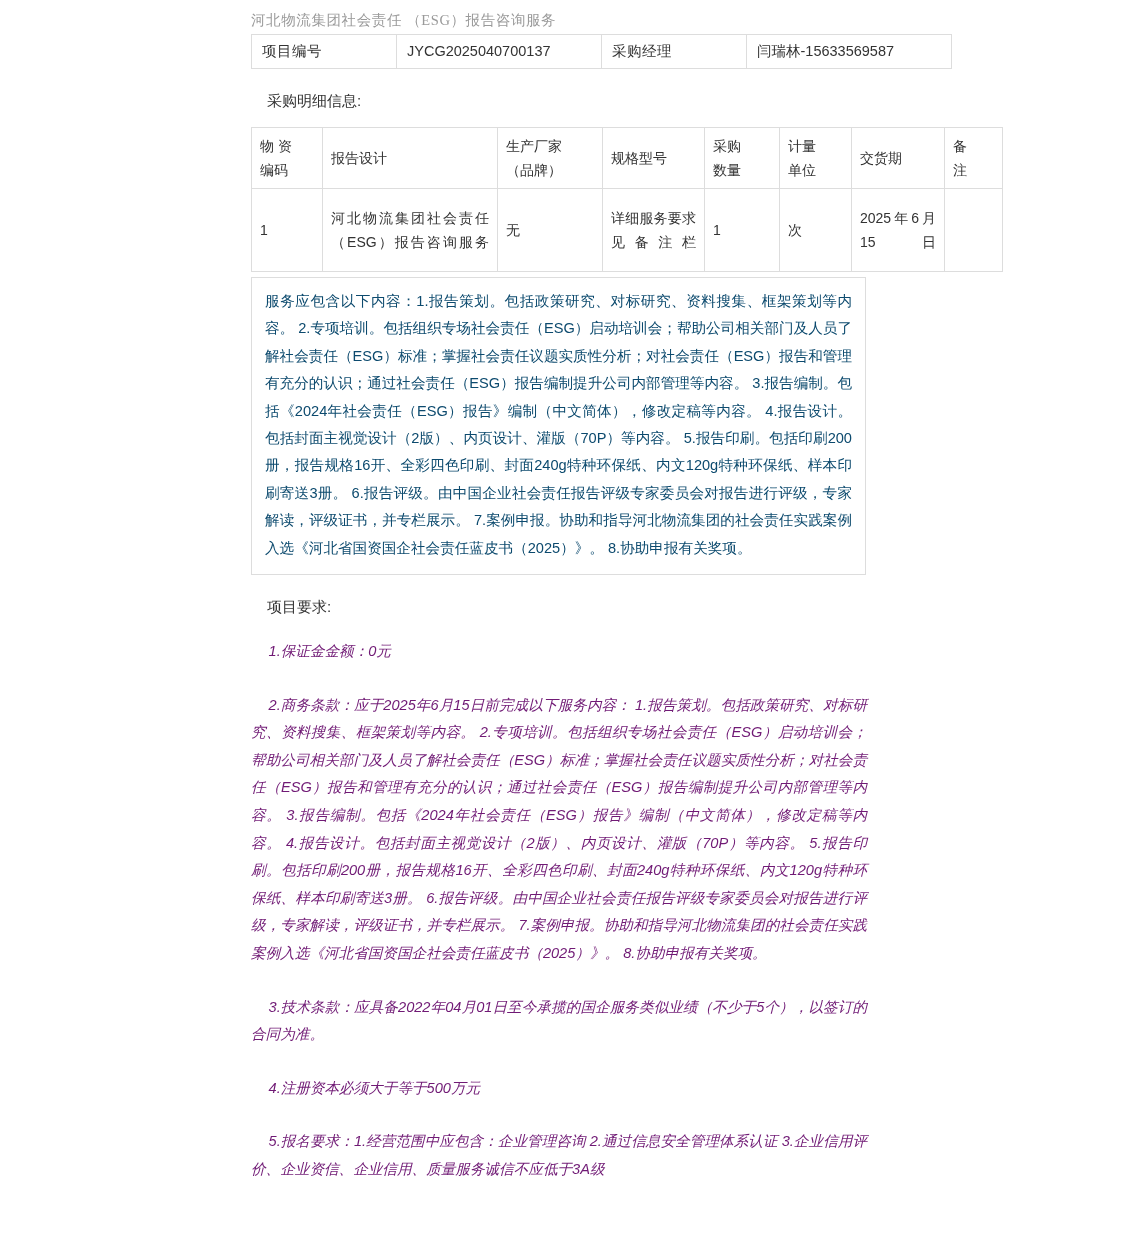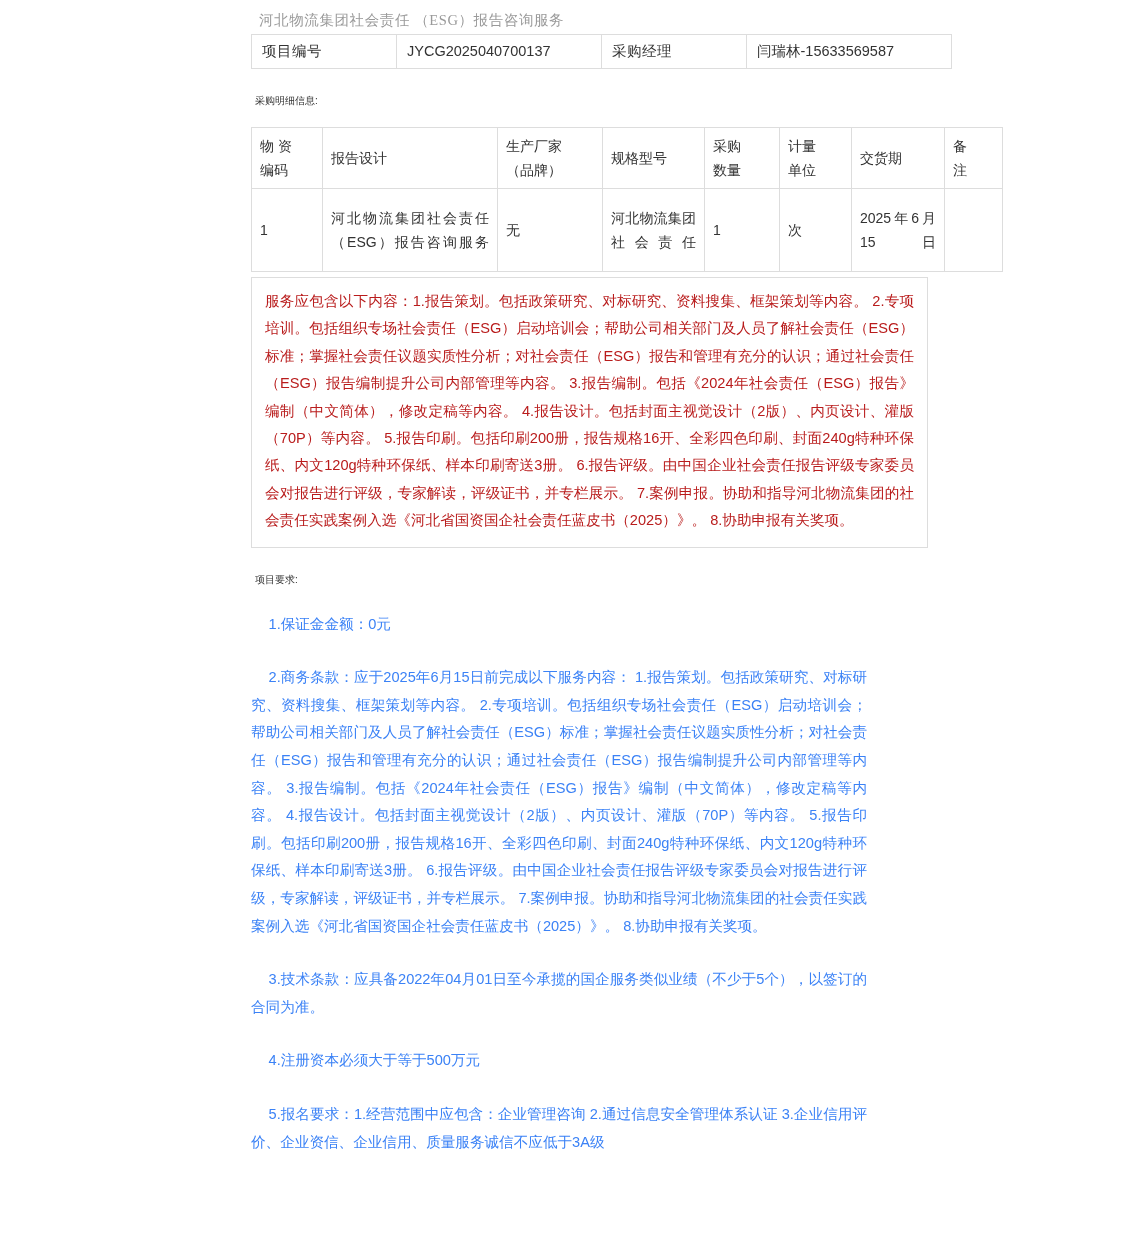--- a/index.html
+++ b/index.html
@@ -31,21 +31,21 @@
   }
 
   
   .doc-title {
     font-family: "Liberation Serif", "DejaVu Serif", serif;
     font-size: 14.5px;
     line-height: 20px;
     color: #9a9a9a;
     letter-spacing: 0.6px;
     white-space: nowrap;
-    margin: 0 0 4px 8px;
+    margin: 0 0 4px 0;
   }
 
   
   table.info-table {
     border-collapse: collapse;
     width: 615px;
     table-layout: fixed;
     font-size: 14.5px;
   }
   table.info-table td {
@@ -55,24 +55,24 @@
     color: #333333;
     vertical-align: middle;
     white-space: nowrap;
     overflow: hidden;
   }
   table.info-table td.label { width: 124px; letter-spacing: 0.5px; }
   table.info-table td.value { width: 184px; }
 
   
   .section-label {
-    font-size: 10px;
+    font-size: 15px;
     line-height: 20px;
     color: #333333;
-    margin: 22px 0 21px 4px;
+    margin: 22px 0 21px 16px;
   }
   .section-label.tight { margin-bottom: 16px; }
 
   
   table.detail-table {
     border-collapse: collapse;
     width: 615px;
     table-layout: fixed;
     font-size: 14px;
   }
@@ -95,42 +95,43 @@
   .c-maker  { width: 88px; }
   .c-spec   { width: 85px; }
   .c-qty    { width: 58px; }
   .c-unit   { width: 55px; }
   .c-deliv  { width: 76px; }
   .c-note   { width: 41px; }
 
   
   .remark-box {
     box-sizing: border-box;
-    width: 677px;
+    width: 615px;
     border: 1px solid #dddddd;
     background: #ffffff;
     padding: 10px 13px 12px 13px;
     font-size: 14.6px;
     line-height: 27.4px;
-    color: #b91c1c;
+    color: #0c4a6e;
     text-align: justify;
     text-justify: inter-ideograph;
     margin-top: 5px;
   }
 
   
   .req-list { margin: 0; }
   .req-item {
     font-size: 14.6px;
     line-height: 27.6px;
-    color: #3b82f6;
+    color: #701a75;
     text-align: justify;
     text-justify: inter-ideograph;
     text-indent: 1.2em;
     margin: 0 0 26px 0;
+    font-style: italic;
   }
   .req-item:last-child { margin-bottom: 0; }
 </style>
 </head>
 <body>
 
 <div class="page">
   <div class="content">
 
     <div class="doc-title">河北物流集团社会责任 （ESG）报告咨询服务</div>
@@ -174,21 +175,21 @@
             <span>备</span><br>
             <span>注</span>
           </th>
         </tr>
       </thead>
       <tbody>
         <tr>
           <td class="c-code">1</td>
           <td class="c-name just">河北物流集团社会责任（ESG）报告咨询服务</td>
           <td class="c-maker">无</td>
-          <td class="c-spec just">河北物流集团社会责任</td>
+          <td class="c-spec just">详细服务要求见备注栏</td>
           <td class="c-qty">1</td>
           <td class="c-unit">次</td>
           <td class="c-deliv just">2025年6月15日</td>
           <td class="c-note"></td>
         </tr>
       </tbody>
     </table>
 
 
     <div class="remark-box">服务应包含以下内容：1.报告策划。包括政策研究、对标研究、资料搜集、框架策划等内容。 2.专项培训。包括组织专场社会责任（ESG）启动培训会；帮助公司相关部门及人员了解社会责任（ESG）标准；掌握社会责任议题实质性分析；对社会责任（ESG）报告和管理有充分的认识；通过社会责任（ESG）报告编制提升公司内部管理等内容。 3.报告编制。包括《2024年社会责任（ESG）报告》编制（中文简体），修改定稿等内容。 4.报告设计。包括封面主视觉设计（2版）、内页设计、灌版（70P）等内容。 5.报告印刷。包括印刷200册，报告规格16开、全彩四色印刷、封面240g特种环保纸、内文120g特种环保纸、样本印刷寄送3册。 6.报告评级。由中国企业社会责任报告评级专家委员会对报告进行评级，专家解读，评级证书，并专栏展示。 7.案例申报。协助和指导河北物流集团的社会责任实践案例入选《河北省国资国企社会责任蓝皮书（2025）》。 8.协助申报有关奖项。</div>

